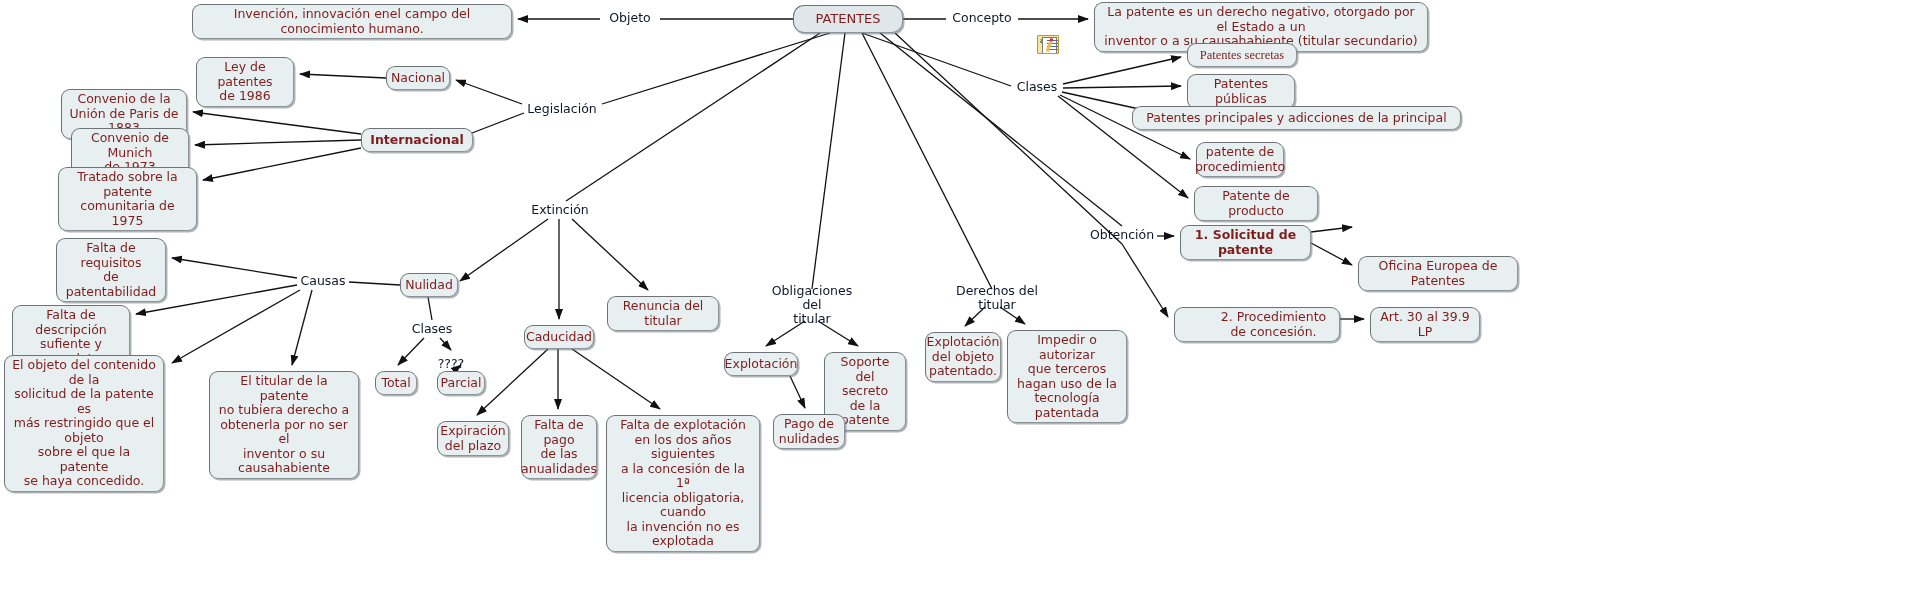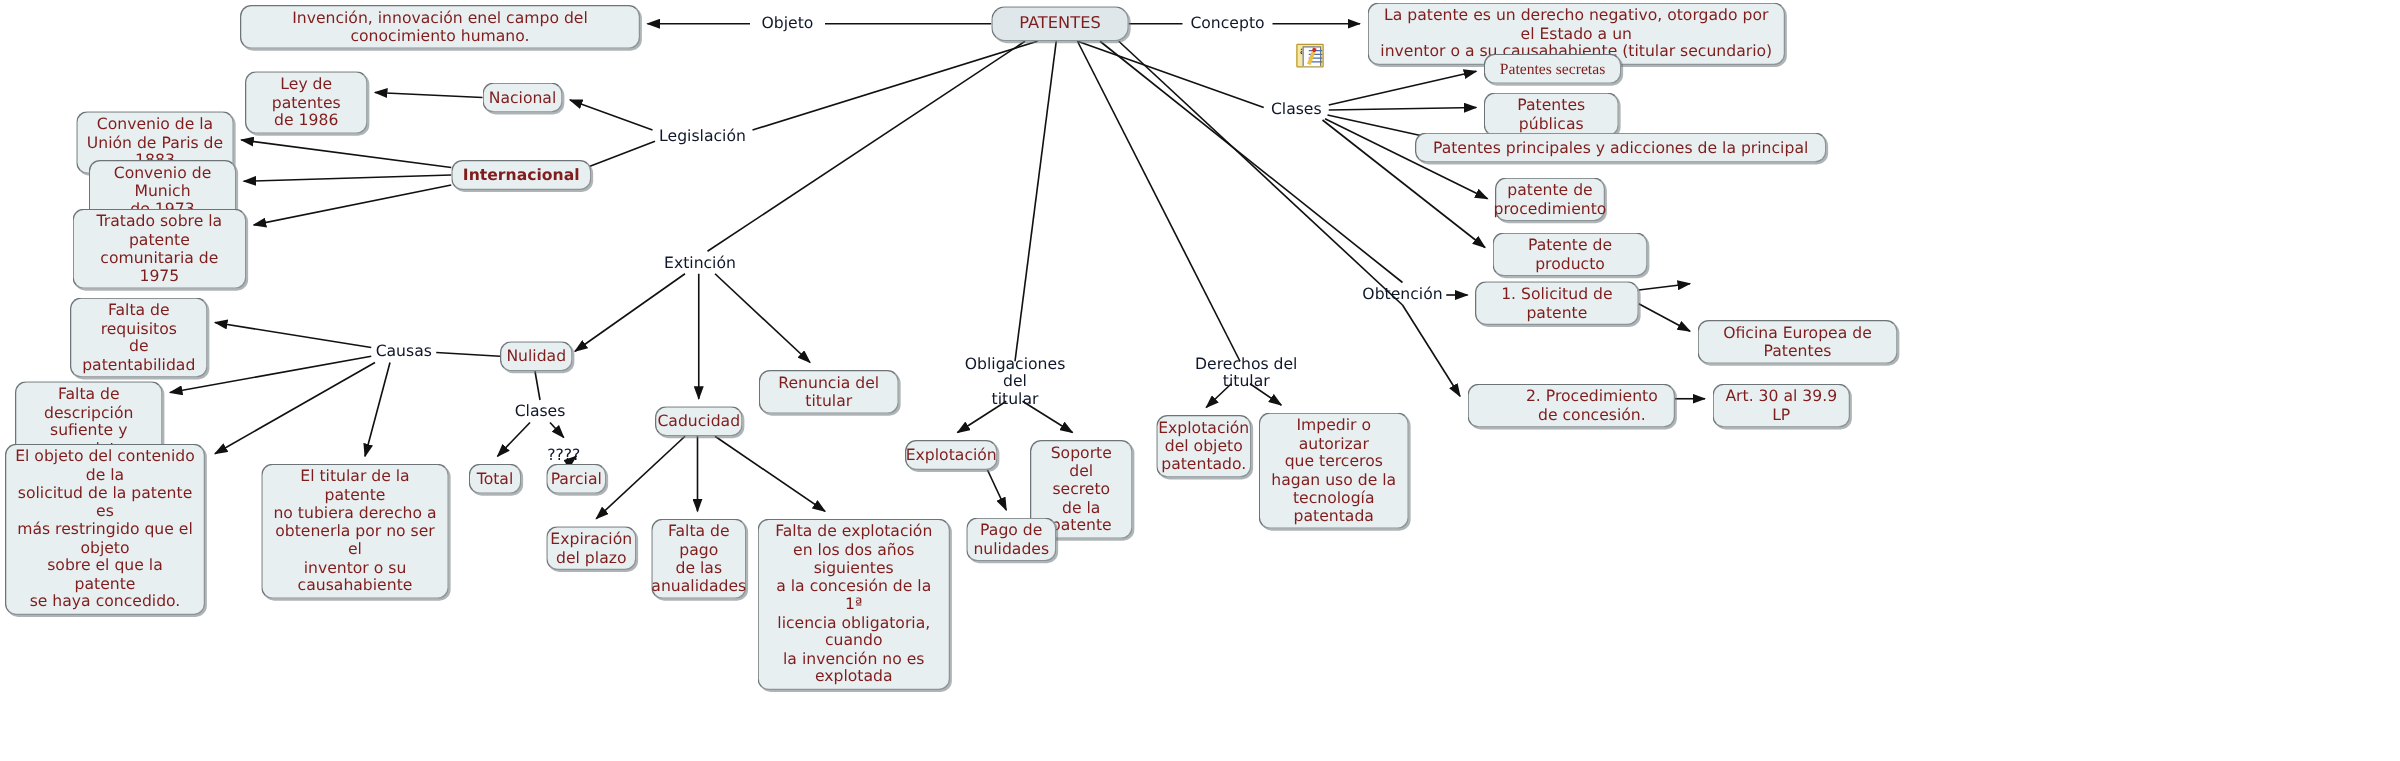--- a/index.html
+++ b/index.html
@@ -192,21 +192,21 @@
     <div class="node" style="left: 71px; top: 128px; width: 118px; min-height: 34px;"><span>Convenio de Munich
 de 1973</span></div>
     <div class="node" style="left: 58px; top: 167px; width: 139px; min-height: 34px;"><span>Tratado sobre la patente
 comunitaria de 1975</span></div>
     <div class="node" style="left: 1187px; top: 43px; width: 110px; min-height: 24px; font-family: Liberation Serif, serif;"><span>Patentes secretas</span></div>
     <div class="node" style="left: 1187px; top: 74px; width: 108px; min-height: 24px;"><span>Patentes públicas</span></div>
     <div class="node" style="left: 1132px; top: 106px; width: 329px; min-height: 24px;"><span>Patentes principales y adicciones de la principal</span></div>
     <div class="node" style="left: 1196px; top: 142px; width: 88px; min-height: 34px;"><span>patente de
 procedimiento</span></div>
     <div class="node" style="left: 1194px; top: 186px; width: 124px; min-height: 24px;"><span>Patente de producto</span></div>
-    <div class="node" style="left: 1180px; top: 225px; width: 131px; min-height: 24px;"><span>1. Solicitud de patente</span></div>
+    <div class="node" style="left: 1180px; top: 225px; width: 131px; min-height: 24px; font-weight: bold;"><span>1. Solicitud de patente</span></div>
     <div class="node" style="left: 1358px; top: 256px; width: 160px; min-height: 24px;"><span>Oficina Europea de Patentes</span></div>
     <div class="node" style="left: 1174px; top: 307px; width: 166px; min-height: 24px; padding-left: 40px;"><span>2. Procedimiento de concesión.</span></div>
     <div class="node" style="left: 1370px; top: 307px; width: 110px; min-height: 24px;"><span>Art. 30 al 39.9 LP</span></div>
     <div class="node" style="left: 400px; top: 273px; width: 58px; min-height: 24px;"><span>Nulidad</span></div>
     <div class="node" style="left: 524px; top: 325px; width: 70px; min-height: 24px;"><span>Caducidad</span></div>
     <div class="node" style="left: 607px; top: 296px; width: 112px; min-height: 24px;"><span>Renuncia del titular</span></div>
     <div class="node" style="left: 56px; top: 238px; width: 110px; min-height: 34px;"><span>Falta de requisitos
 de patentabilidad</span></div>
     <div class="node" style="left: 12px; top: 305px; width: 118px; min-height: 34px;"><span>Falta de descripción
 sufiente y completa</span></div>

